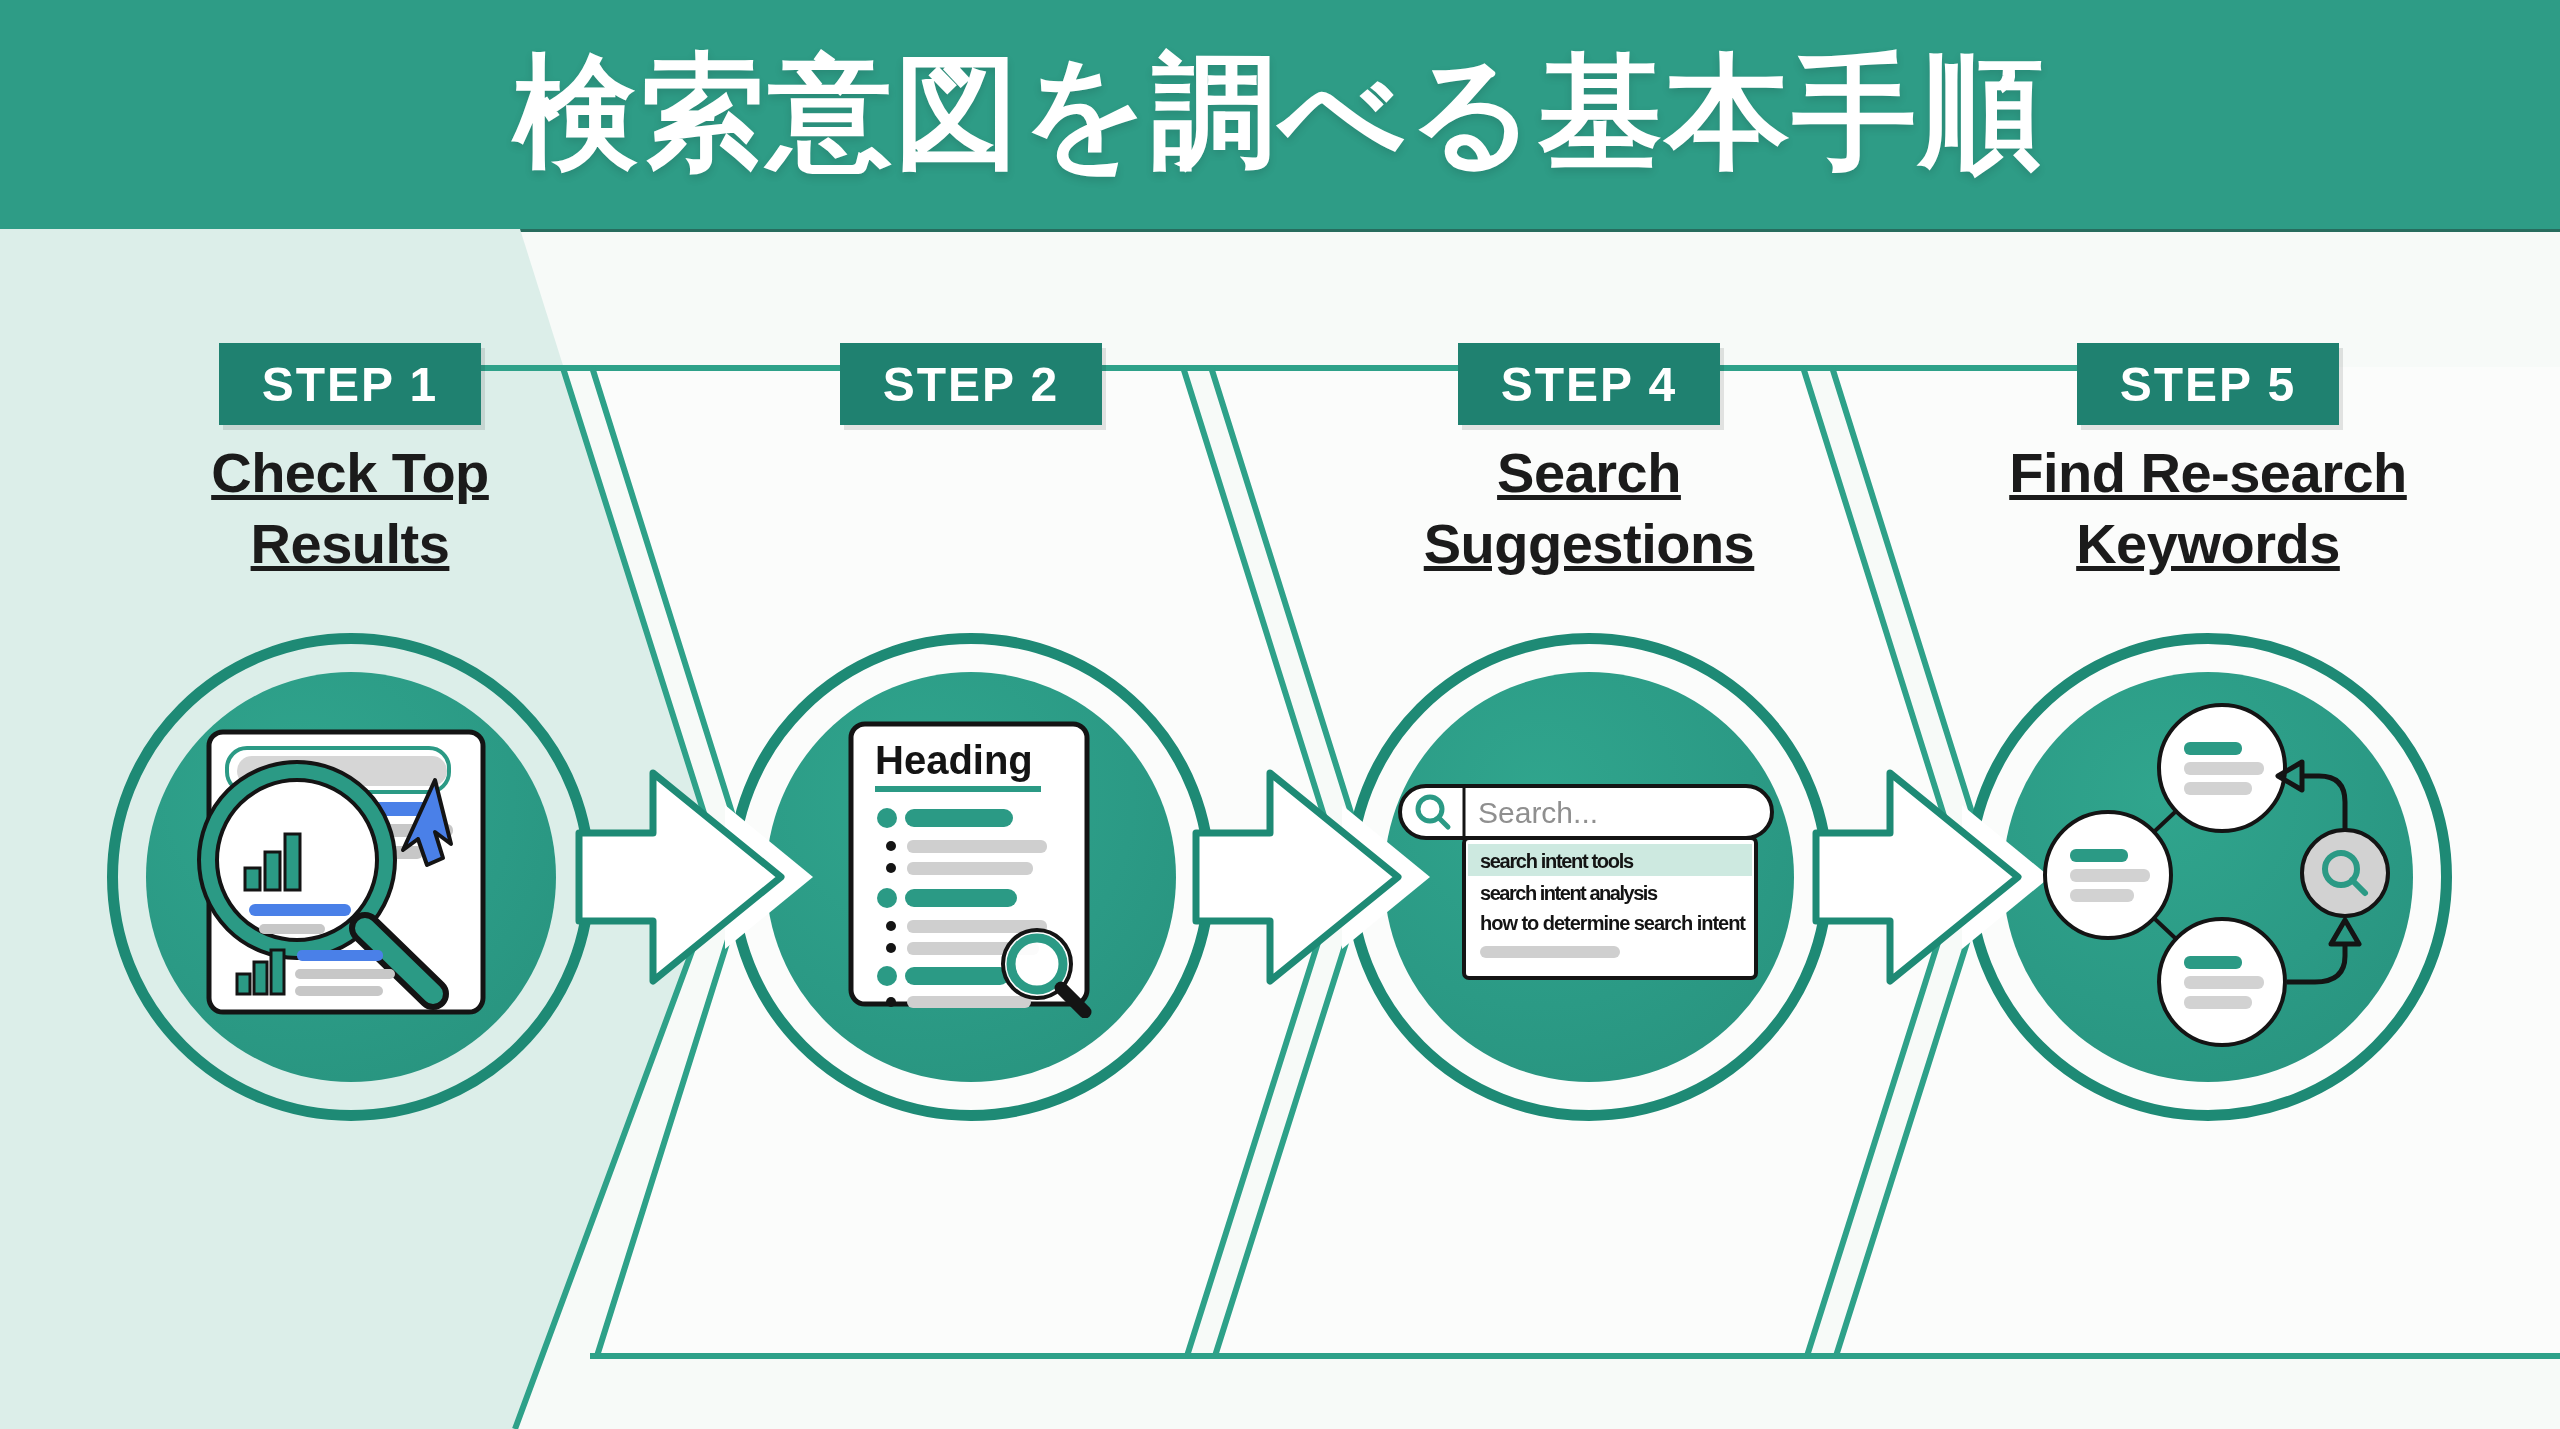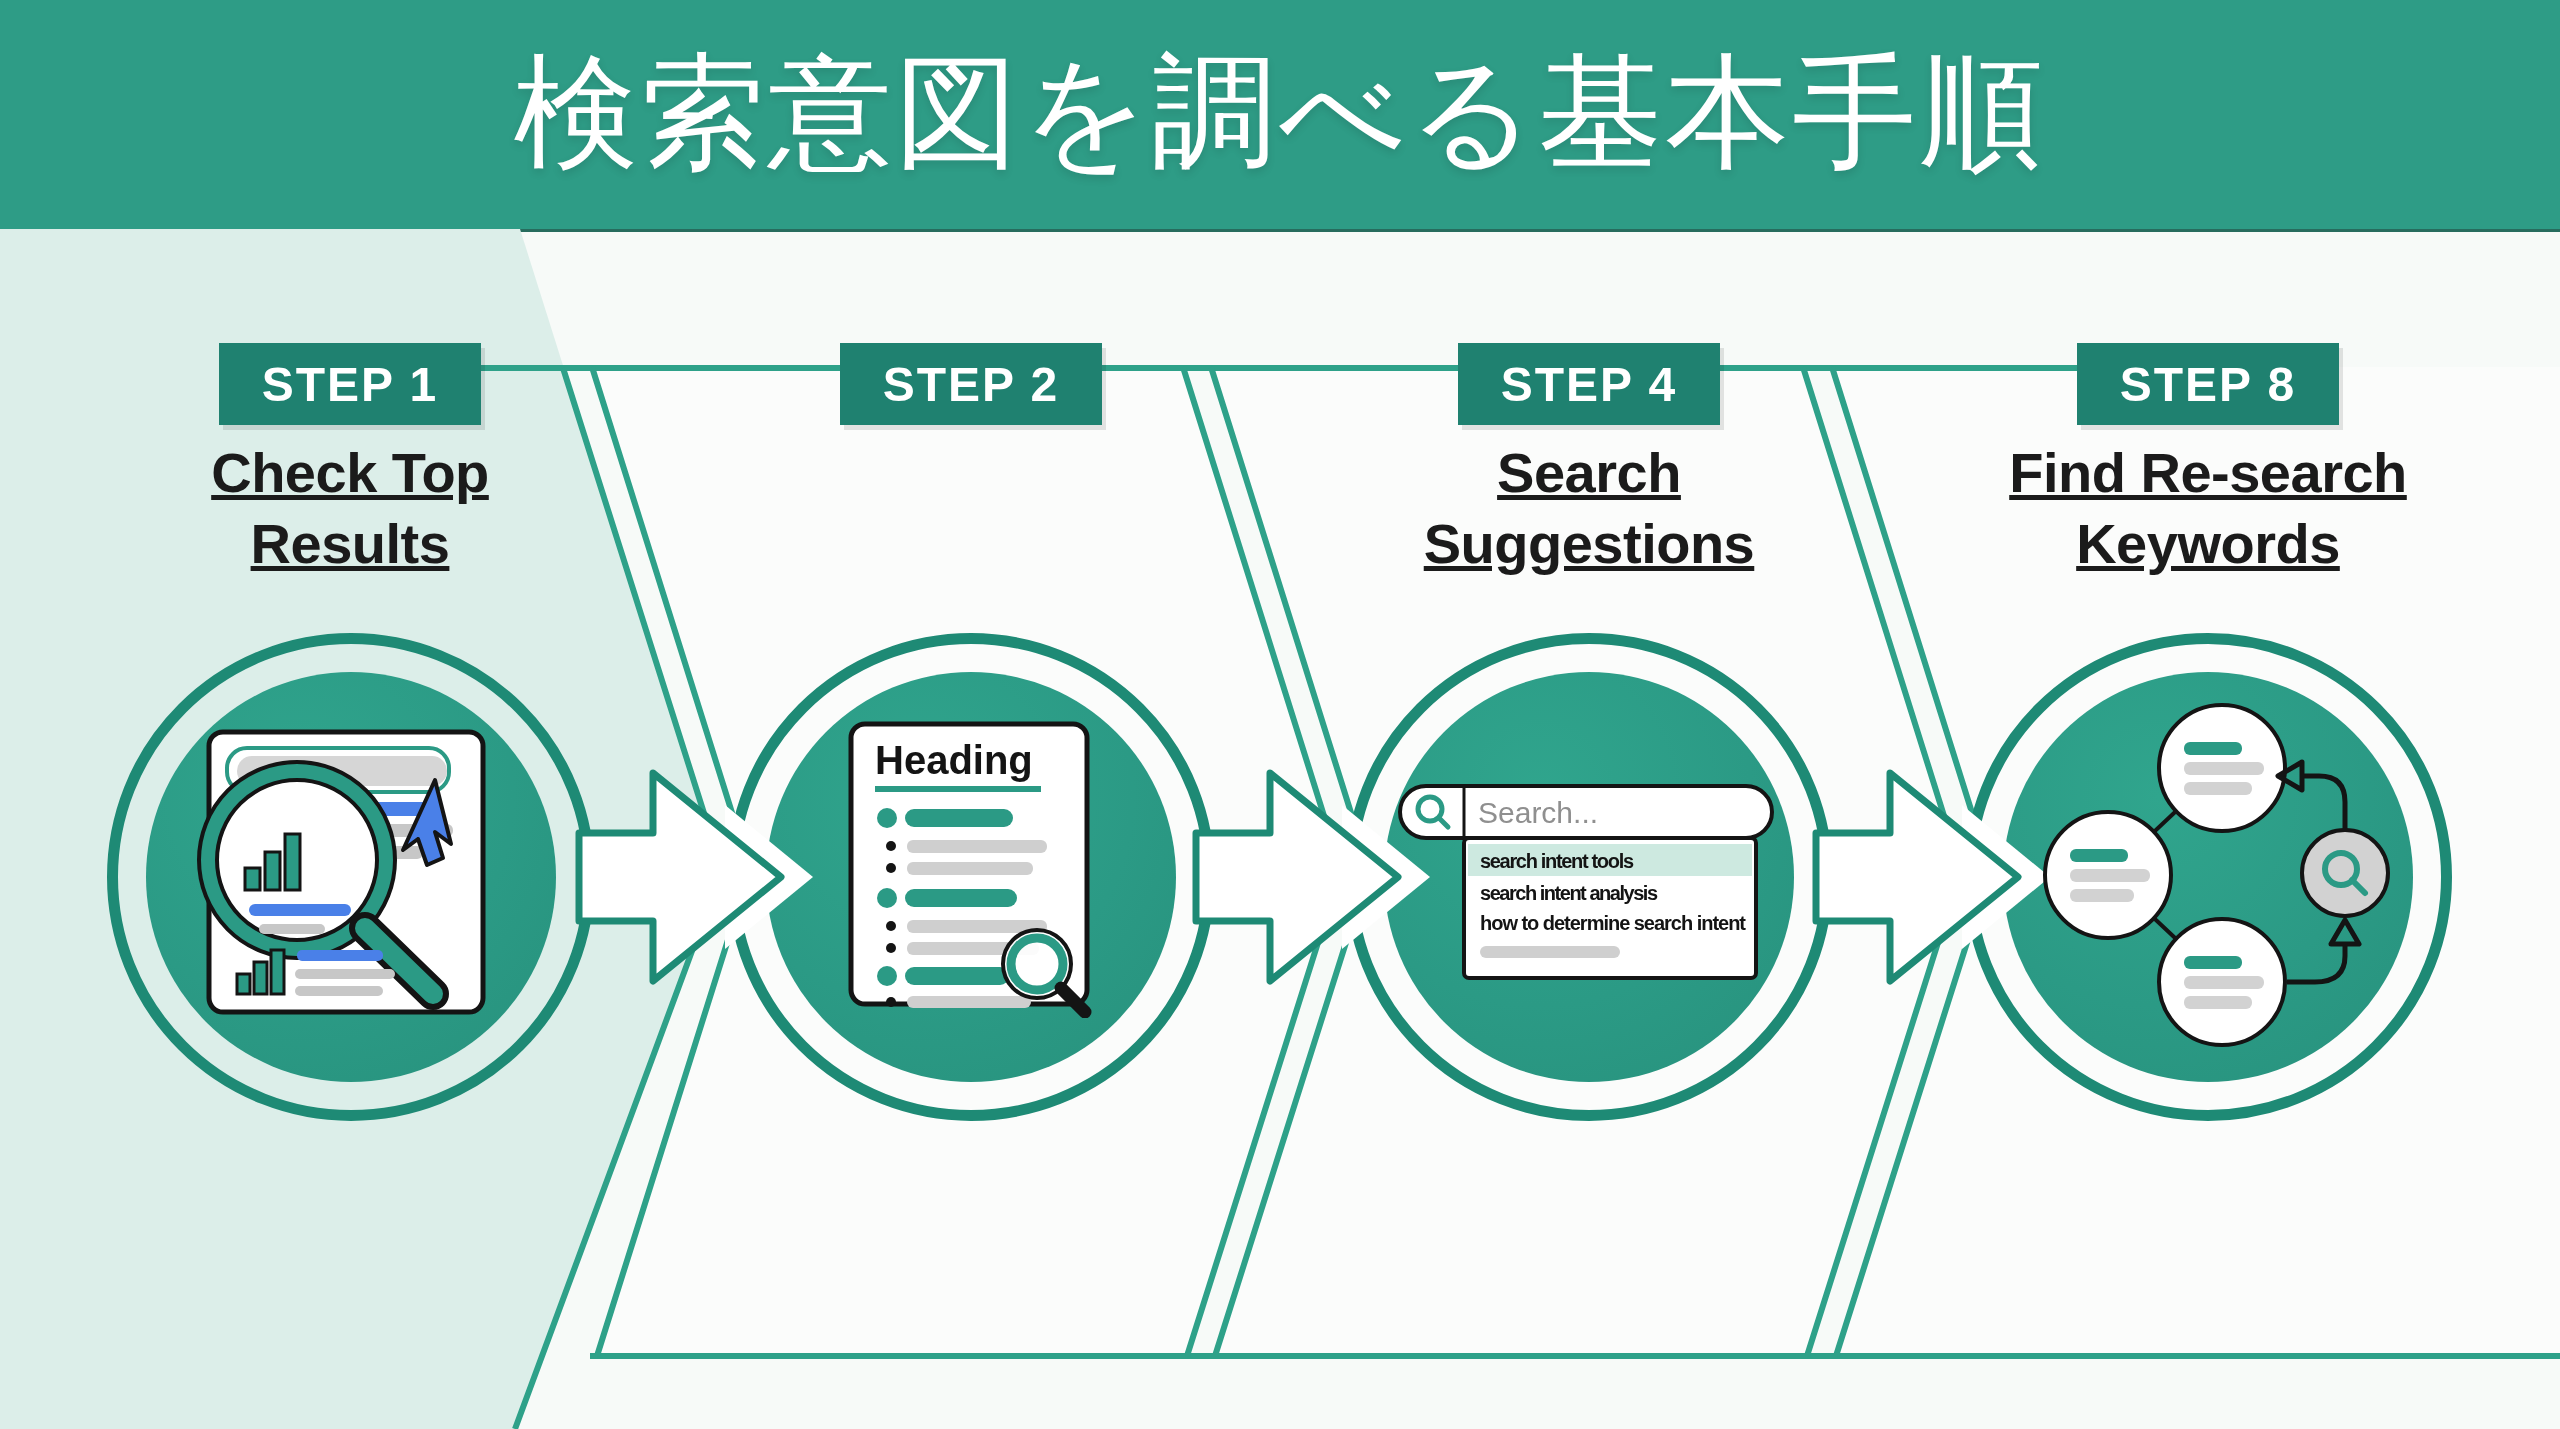--- a/index.html
+++ b/index.html
@@ -9,21 +9,21 @@
     font-family:"Liberation Sans", sans-serif;
   }
   
   #header{
     position:absolute; left:0; top:0; width:2560px; height:229px;
     background:#2E9C86;
     border-bottom:3px solid rgba(30,50,46,.45);
     display:flex; align-items:center; justify-content:center;
   }
   #header h1{
-    margin:6px; color:#ffffff; font-size:124px; font-weight:400; letter-spacing:3px;
+    margin:6px; color:#ffffff; font-size:124px; font-weight:700; letter-spacing:3px;
     text-shadow:0 4px 8px rgba(0,0,0,.12);
     font-family:"Liberation Sans", sans-serif;
   }
   
   #bg{position:absolute; left:0; top:0;}
   
   .badge{
     position:absolute; top:327px; width:262px; height:82px;
     background:#1F8170; color:#ffffff;
     font-size:48px; font-weight:800; letter-spacing:2px;
@@ -78,21 +78,21 @@
     <polyline points="592,367 750,870 597,1356" fill="none" stroke="#2EA189" stroke-width="6"></polyline>
     <polyline points="1183,367 1341,870 1187,1356" fill="none" stroke="#2EA189" stroke-width="6"></polyline>
     <polyline points="1211,367 1369,870 1215,1356" fill="none" stroke="#2EA189" stroke-width="6"></polyline>
     <polyline points="1803,367 1961,870 1807,1356" fill="none" stroke="#2EA189" stroke-width="6"></polyline>
     <polyline points="1832,367 1990,870 1836,1356" fill="none" stroke="#2EA189" stroke-width="6"></polyline>
   </svg>
 
   <div class="badge" style="left:219px">STEP 1</div>
   <div class="badge" style="left:840px">STEP 2</div>
   <div class="badge" style="left:1458px">STEP 4</div>
-  <div class="badge" style="left:2077px">STEP 8</div>
+  <div class="badge" style="left:2077px">STEP 5</div>
 
   <div class="step-title" style="left:30px">Check Top
 Results</div>
   <div class="step-title" style="left:1269px">Search
 Suggestions</div>
   <div class="step-title" style="left:1888px">Find Re-search
 Keywords</div>
 
   <div class="ring" style="left:107px;top:633px"></div>
   <div class="ring" style="left:727px;top:633px"></div>

